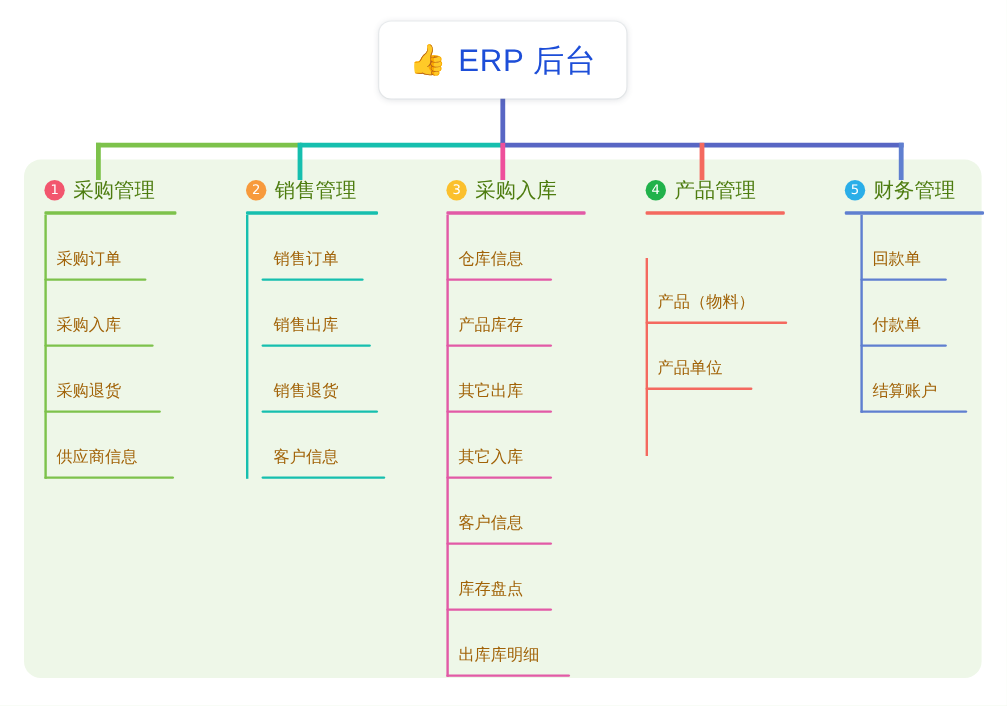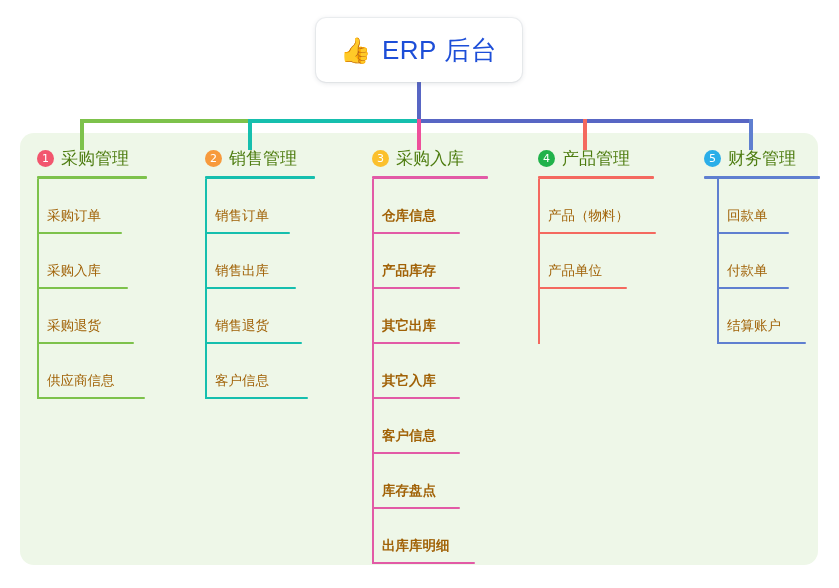--- a/index.html
+++ b/index.html
@@ -111,21 +111,21 @@
             <span class="leaf-rule" style="background:#7dc24b;width:108px"></span>
           </div>
         </div>
       </div>
       <div class="col" style="left: 205px;">
         <div class="col-head">
           <span class="badge" style="background:#f79a3c">2</span>
           <span class="col-title">销售管理</span>
         </div>
         <div class="head-rule" style="background: rgb(22, 191, 174); width: 110px;"></div>
-        <div class="leaves" style="height: 248px;">
+        <div class="leaves" style="height: 248px; padding-left: 13px;">
           <div class="spine" style="background: rgb(22, 191, 174); height: 220px;"></div>
           <div class="leaf">
             <span class="leaf-label">销售订单</span>
             <span class="leaf-rule" style="background:#16bfae;width:85px"></span>
           </div>
           <div class="leaf">
             <span class="leaf-label">销售出库</span>
             <span class="leaf-rule" style="background:#16bfae;width:91px"></span>
           </div>
           <div class="leaf">
@@ -137,21 +137,21 @@
             <span class="leaf-rule" style="background:#16bfae;width:103px"></span>
           </div>
         </div>
       </div>
       <div class="col" style="left: 372px;">
         <div class="col-head">
           <span class="badge" style="background:#fbc02d">3</span>
           <span class="col-title">采购入库</span>
         </div>
         <div class="head-rule" style="background: rgb(226, 90, 166); width: 116px;"></div>
-        <div class="leaves" style="height: 385px; font-weight: bold;">
+        <div class="leaves" style="height: 385px;">
           <div class="spine" style="background: rgb(226, 90, 166); height: 385px;"></div>
           <div class="leaf">
             <span class="leaf-label">仓库信息</span>
             <span class="leaf-rule" style="background:#e25aa6;width:88px"></span>
           </div>
           <div class="leaf">
             <span class="leaf-label">产品库存</span>
             <span class="leaf-rule" style="background:#e25aa6;width:88px"></span>
           </div>
           <div class="leaf">
@@ -175,21 +175,21 @@
             <span class="leaf-rule" style="background:#e25aa6;width:103px"></span>
           </div>
         </div>
       </div>
       <div class="col" style="left: 538px;">
         <div class="col-head">
           <span class="badge" style="background:#21b24b">4</span>
           <span class="col-title">产品管理</span>
         </div>
         <div class="head-rule" style="background: rgb(244, 105, 95); width: 116px;"></div>
-        <div class="leaves" style="height: 165px;">
+        <div class="leaves" style="height: 165px; margin-top: 36px;">
           <div class="spine" style="background: rgb(244, 105, 95); height: 165px;"></div>
           <div class="leaf">
             <span class="leaf-label">产品（物料）</span>
             <span class="leaf-rule" style="background:#f4695f;width:118px"></span>
           </div>
           <div class="leaf">
             <span class="leaf-label">产品单位</span>
             <span class="leaf-rule" style="background:#f4695f;width:89px"></span>
           </div>
         </div>

